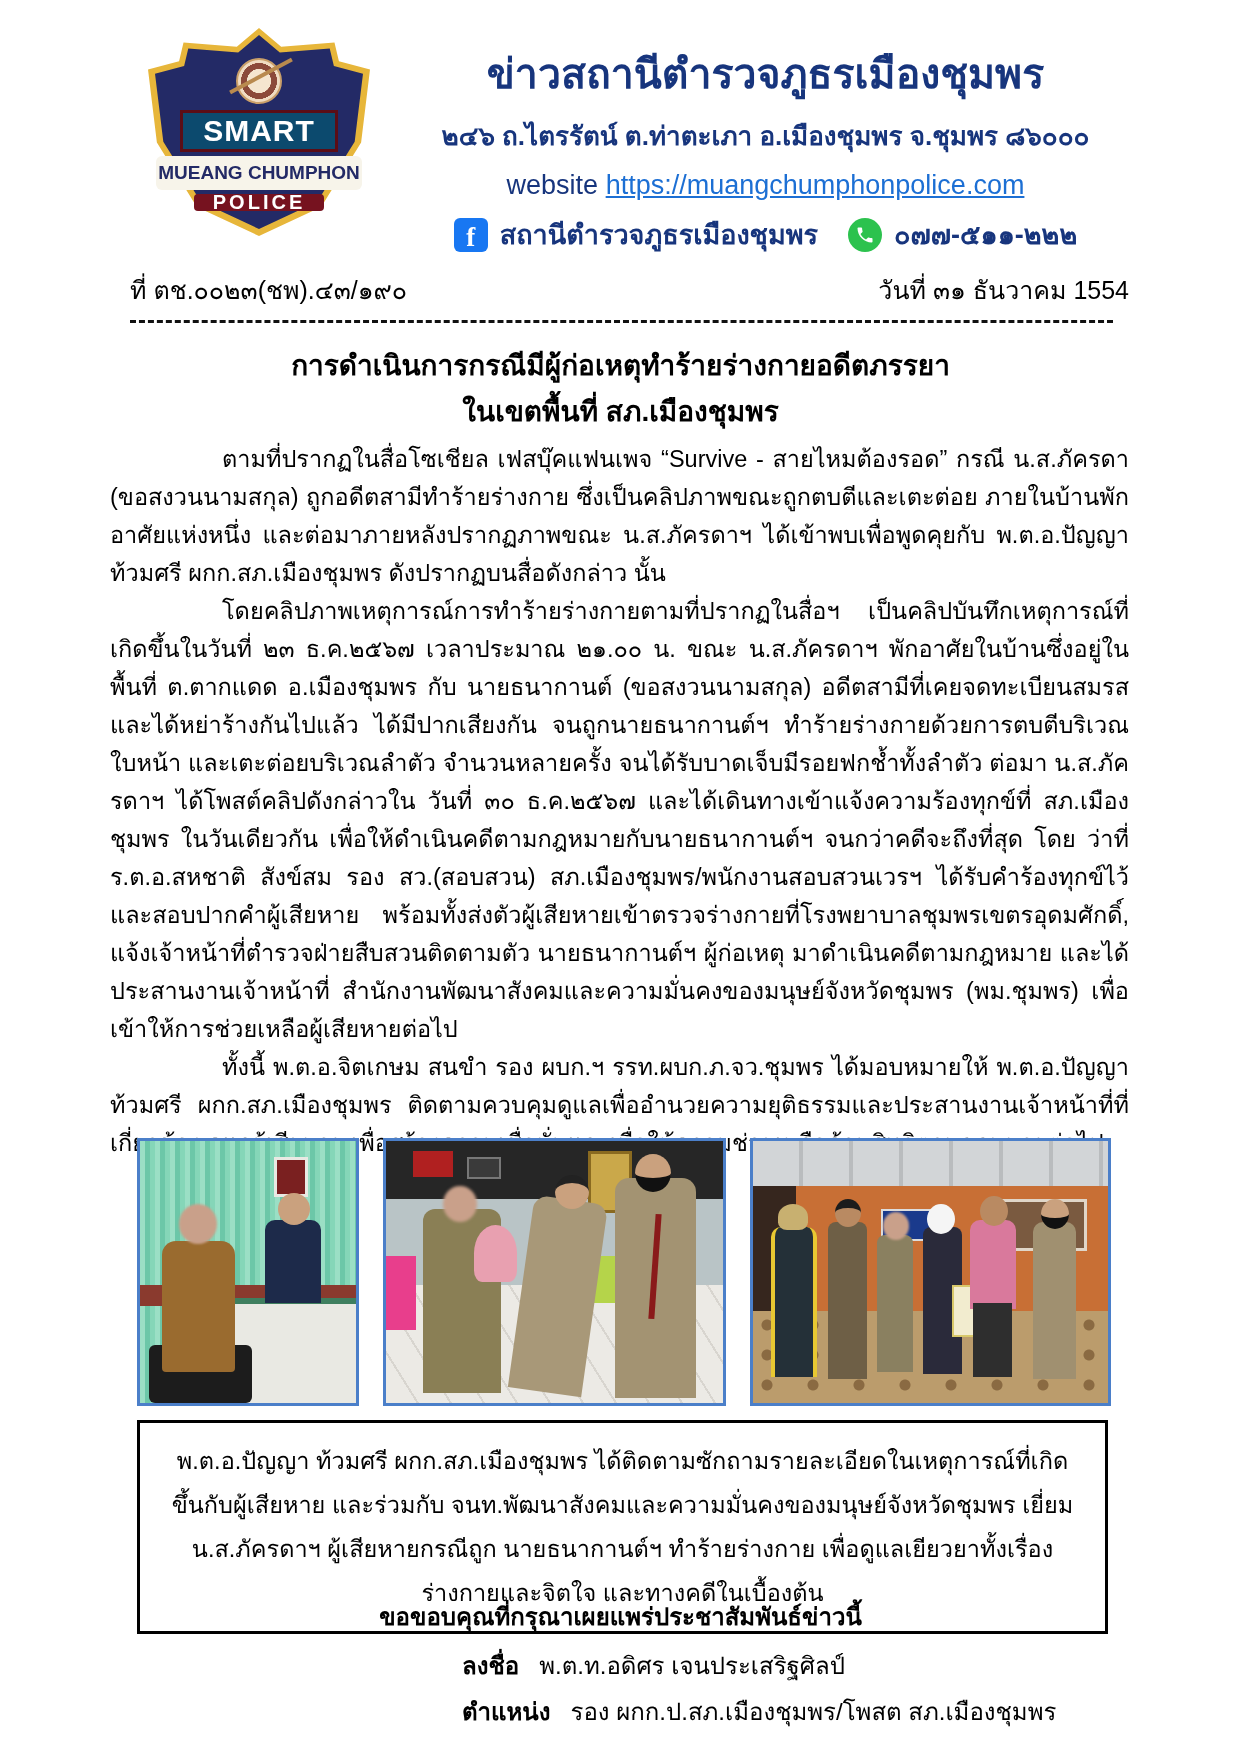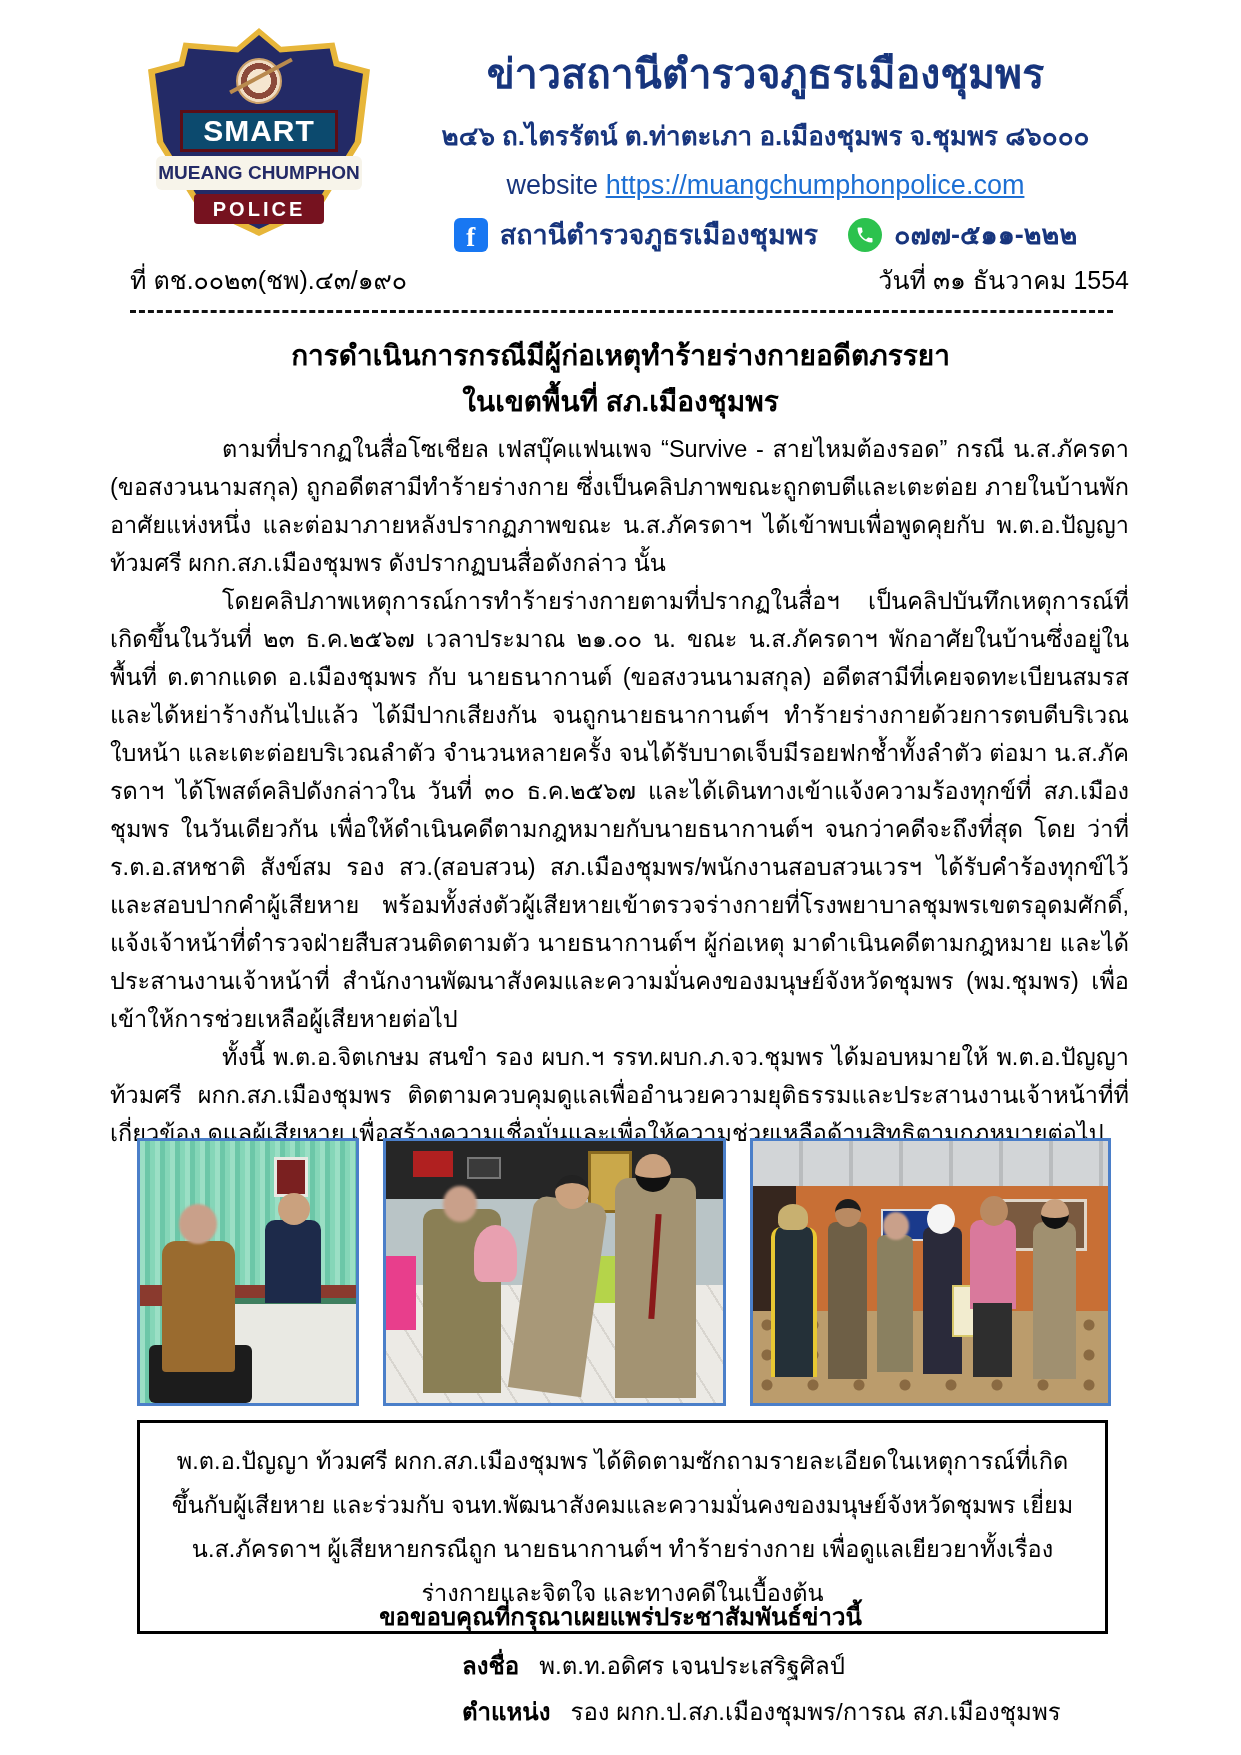--- a/index.html
+++ b/index.html
@@ -37,42 +37,42 @@
     display:flex; align-items:center; justify-content:center;
   }
   .banner-city {
     position:absolute; left:50%; top:128px; transform:translateX(-50%);
     width:206px; height:34px; background:#f7f4ea; border-radius:6px;
     color:#232a66; font-weight:bold; font-size:19px;
     display:flex; align-items:center; justify-content:center; white-space:nowrap;
   }
   .banner-police {
     position:absolute; left:50%; top:166px; transform:translateX(-50%);
-    width:130px; height:30px; background:#76121f; border-radius:4px;
+    width:130px; height:17px; background:#76121f; border-radius:4px;
     color:#fff; font-weight:bold; font-size:20px; letter-spacing:3px;
     display:flex; align-items:center; justify-content:center;
   }
 
   .header-text { flex:1; text-align:center; padding-top:22px; }
   .h-title { font-size:41px; font-weight:bold; color:#17357d; line-height:1.2; }
   .h-address { font-size:26px; color:#17357d; font-weight:600; margin-top:16px; }
   .h-web { font-size:27px; color:#17357d; margin-top:14px; }
   .h-web a { color:#1c6fd4; text-decoration:underline; }
   .h-contact { font-size:27px; color:#17357d; font-weight:bold; margin-top:12px;
                display:flex; align-items:center; justify-content:center; gap:12px; }
   .fb-icon { width:34px; height:34px; background:#1877f2; border-radius:6px; color:#fff;
              font-weight:bold; font-size:27px; display:inline-flex; align-items:flex-end;
              justify-content:center; line-height:30px; font-family:"Liberation Serif",serif; }
   .phone-icon { width:34px; height:34px; background:#2cc24e; border-radius:50%;
                 display:inline-flex; align-items:center; justify-content:center; margin-left:18px; }
   .phone-icon svg { width:20px; height:20px; }
 
   
   .meta-row { display:flex; justify-content:space-between; padding:0 112px 0 130px;
-              font-size:25px; margin-top:4px; }
+              font-size:25px; margin-top:14px; }
   .separator { margin:10px 128px 0 130px; border-top:3px dashed #111; height:0; }
 
   
   .a-title { text-align:center; font-size:28px; font-weight:bold; line-height:1.62; margin-top:20px; }
   .body-text { padding:6px 112px 0 110px; font-size:23.5px; line-height:38px; text-align:justify; }
   .body-text p { text-indent:112px; }
 
   
   .photo-row { position:absolute; left:137px; top:1138px; width:974px; height:268px;
                display:flex; gap:24px; }
@@ -260,16 +260,16 @@
 
   <div class="caption-box">พ.ต.อ.ปัญญา ท้วมศรี ผกก.สภ.เมืองชุมพร ได้ติดตามซักถามรายละเอียดในเหตุการณ์ที่เกิดขึ้นกับผู้เสียหาย และร่วมกับ จนท.พัฒนาสังคมและความมั่นคงของมนุษย์จังหวัดชุมพร เยี่ยม น.ส.ภัครดาฯ ผู้เสียหายกรณีถูก นายธนากานต์ฯ ทำร้ายร่างกาย เพื่อดูแลเยียวยาทั้งเรื่องร่างกายและจิตใจ และทางคดีในเบื้องต้น</div>
 
   <div class="thanks">ขอขอบคุณที่กรุณาเผยแพร่ประชาสัมพันธ์ข่าวนี้</div>
   <div class="sign-row">
     <span class="b">ลงชื่อ</span>&nbsp;&nbsp;
     <span>พ.ต.ท.อดิศร  เจนประเสริฐศิลป์</span>
   </div>
   <div class="pos-row">
     <span class="b">ตำแหน่ง</span>&nbsp;&nbsp;
-    <span>รอง ผกก.ป.สภ.เมืองชุมพร/การณ สภ.เมืองชุมพร</span>
+    <span>รอง ผกก.ป.สภ.เมืองชุมพร/โพสต สภ.เมืองชุมพร</span>
   </div>
 
 </div>
 
 </body></html>

